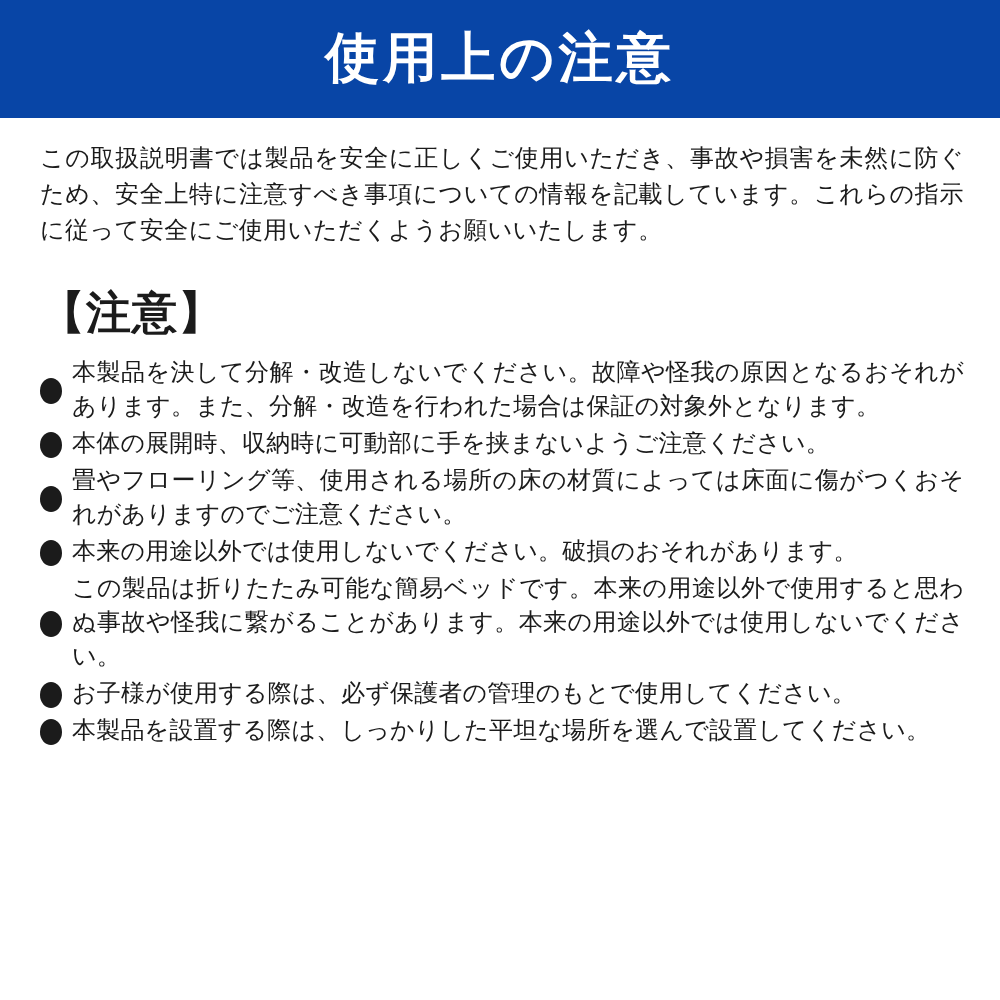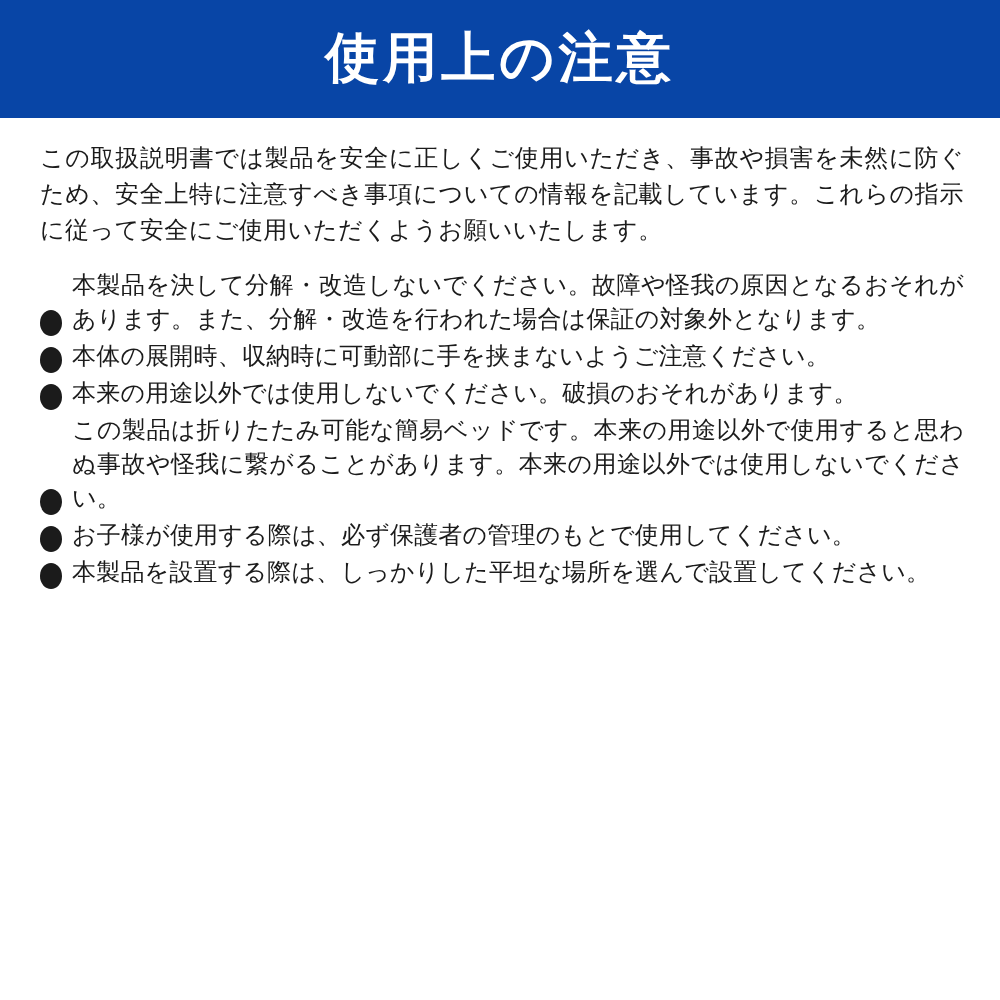--- a/index.html
+++ b/index.html
@@ -50,21 +50,21 @@
     font-weight:900;
     line-height:1;
     letter-spacing:1px;
   }
   .cautions{
     list-style:none;
     margin-top:20px;
   }
   .caution{
     display:flex;
-    align-items:flex-end;
+    align-items:center;
     margin-bottom:3px;
     font-size:24px;
     line-height:34px;
   }
   .bullet{
     flex:0 0 22px;
     width:21px;height:26px;
     margin:4px 10px 0 0;
     background:var(--body-fg);
     border-radius:50%;
@@ -77,31 +77,36 @@
 </style>
 </head>
 <body>
 
 <div class="page">
   <header class="banner">
     <h1>使用上の注意</h1>
   </header>
   <main class="content">
     <p class="intro">この取扱説明書では製品を安全に正しくご使用いただき、事故や損害を未然に防ぐため、安全上特に注意すべき事項についての情報を記載しています。これらの指示に従って安全にご使用いただくようお願いいたします。</p>
+    <h2 class="section-heading">【注意】</h2>
     <ul class="cautions">
   <li class="caution">
     <span class="bullet"></span>
     <span class="caution-text">本製品を決して分解・改造しないでください。故障や怪我の原因となるおそれがあります。また、分解・改造を行われた場合は保証の対象外となります。</span>
   </li>
 
   <li class="caution">
     <span class="bullet"></span>
     <span class="caution-text">本体の展開時、収納時に可動部に手を挟まないようご注意ください。</span>
   </li>
 
+  <li class="caution">
+    <span class="bullet"></span>
+    <span class="caution-text">畳やフローリング等、使用される場所の床の材質によっては床面に傷がつくおそれがありますのでご注意ください。</span>
+  </li>
 
   <li class="caution">
     <span class="bullet"></span>
     <span class="caution-text">本来の用途以外では使用しないでください。破損のおそれがあります。</span>
   </li>
 
 
   <li class="caution">
     <span class="bullet"></span>
     <span class="caution-text">この製品は折りたたみ可能な簡易ベッドです。本来の用途以外で使用すると思わぬ事故や怪我に繋がることがあります。本来の用途以外では使用しないでください。</span>

